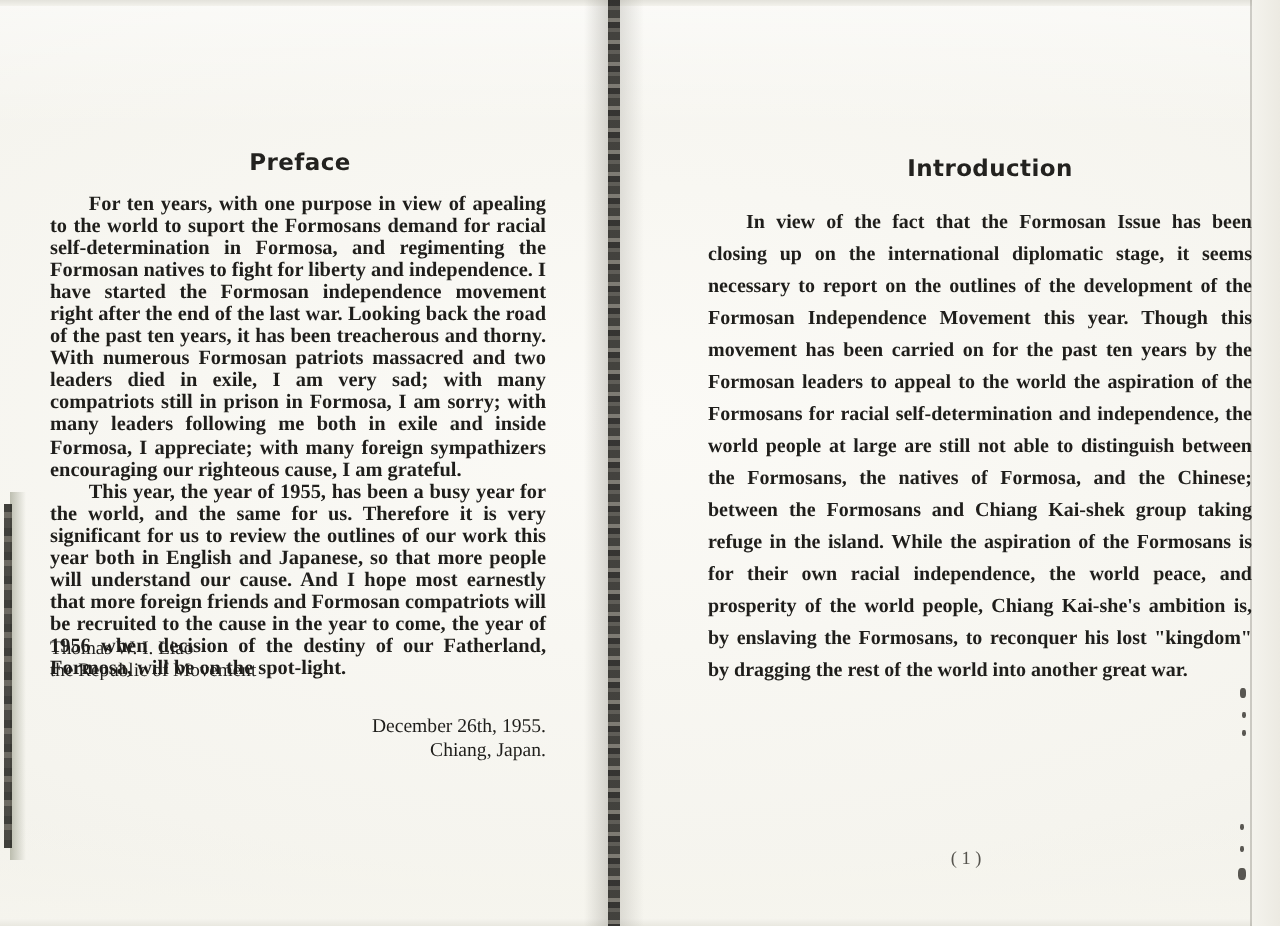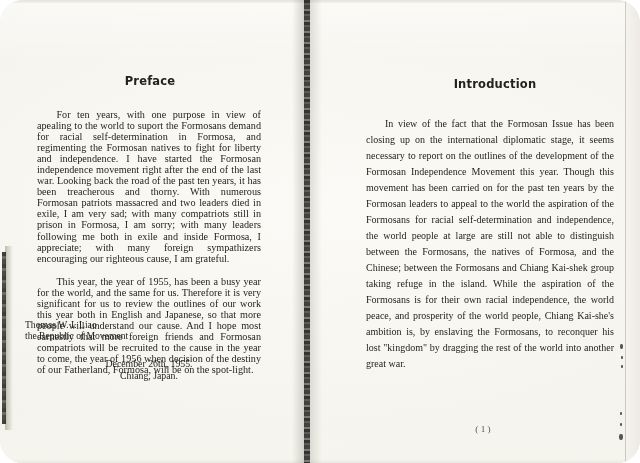--- a/index.html
+++ b/index.html
@@ -11,21 +11,20 @@
     font-family: "Liberation Serif", serif;
   }
 
   #scan {
     position: relative;
     width: 640px;
     height: 463px;
     overflow: hidden;
     background: #f7f6f1;
     box-sizing: border-box;
-    border-radius: 23px;
   }
 
   
   .paper-tone {
     position: absolute;
     inset: 0;
     background:
       linear-gradient(180deg, rgba(255,255,255,0.55) 0%, rgba(255,255,255,0) 14%),
       linear-gradient(0deg,  rgba(246,245,238,0.9) 0%, rgba(255,255,255,0) 12%),
       radial-gradient(115% 80% at 50% 45%, #fbfaf6 0%, #f5f4ee 62%, #eeede6 100%);
@@ -166,42 +165,43 @@
     line-height: 11.05px;
   }
   .body-right {
     left: 22px;
     top: 104px;
     width: 272px;
     font-size: 10px;
     line-height: 16.0px;
   }
   .body-col p {
-    margin: 12px;
+    margin: 0;
     text-indent: 1.9em;
+    font-weight: bold;
   }
 
   .signature {
     position: absolute;
     left: 25px;
     top: 319px;
     width: 248px;
     text-align: left;
     font-size: 9.6px;
     line-height: 11.4px;
     color: #1f1e1b;
   }
   .signature .line-indent { display: block; }
 
   .dateline {
     position: absolute;
     left: 25px;
     top: 358px;
     width: 248px;
-    text-align: center;
+    text-align: right;
     font-size: 9.8px;
     line-height: 12.4px;
     color: #1f1e1b;
   }
 
   .folio {
     position: absolute;
     left: 0;
     right: 0;
     top: 424px;

